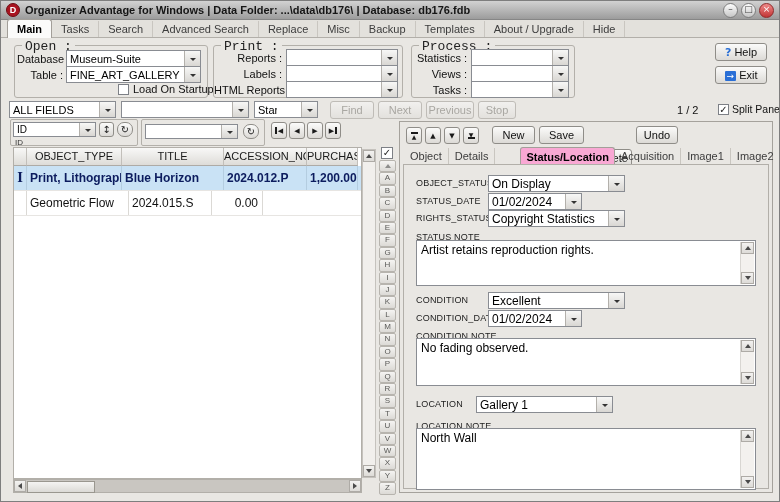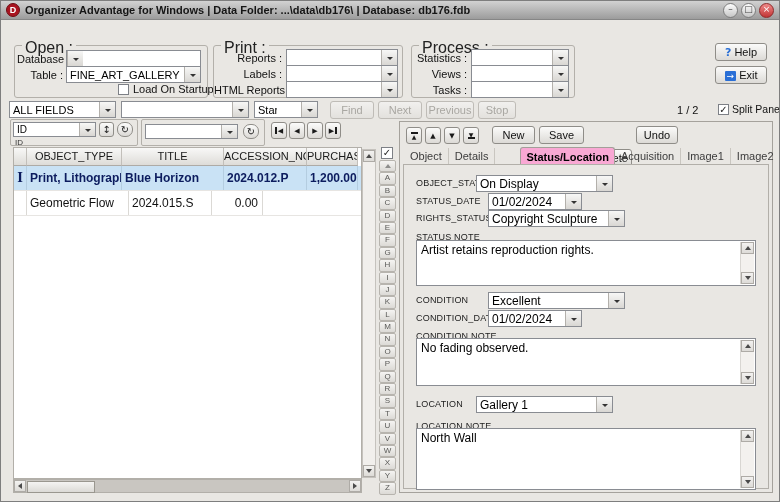--- a/index.html
+++ b/index.html
@@ -16,21 +16,21 @@
     color:#444;font-size:9px;line-height:11px;text-align:center;font-family:"DejaVu Sans",sans-serif;}
   .wc.close{background:linear-gradient(#ef8a8a,#c23535);border-color:#8f2a2a;color:#fff;}
   
   .tabstrip{position:absolute;left:0;top:19px;right:0;height:18px;background:#e3e1dc;border-bottom:1px solid #b2afa9;
     display:flex;align-items:flex-end;padding-left:6px;box-sizing:border-box;}
   .tab{font-size:11px;color:#3c3c3c;padding:2px 9px 2px;border-right:1px solid #c9c6c0;white-space:nowrap;}
   .tab.active{background:#fbfbfa;border:1px solid #a39f99;border-bottom:none;border-radius:3px 3px 0 0;
     font-weight:bold;color:#000;margin-bottom:-1px;padding:3px 9px;}
   
   .grp{position:absolute;border:1px solid #b3b0aa;border-radius:3px;}
-  .grp-legend{position:absolute;top:-7px;left:7px;background:#e9e7e3;font-size:16px;color:#222;padding:0 3px;white-space:nowrap;}
+  .grp-legend{position:absolute;top:-7px;left:7px;background:#e9e7e3;font-size:13px;color:#222;padding:0 3px;white-space:nowrap;font-family:Liberation Mono, monospace;}
   .lbl{position:absolute;font-size:11px;color:#111;text-align:right;white-space:nowrap;}
   
   .combo{position:absolute;height:17px;background:#fff;border:1px solid #898c92;display:flex;box-sizing:border-box;}
   .cmb-t{flex:1;font-size:11px;padding:2px 3px 0;white-space:nowrap;overflow:hidden;color:#000;}
   .combo.big .cmb-t{font-size:12px;padding-top:1px;}
   .cmb-a{width:15px;flex:0 0 auto;background:linear-gradient(#f7f7f6,#d9d7d3);border-left:1px solid #b3b0ab;
     display:flex;align-items:center;justify-content:center;}
   .cmb-a::after{content:"";width:0;height:0;border:3.5px solid transparent;border-top-color:#333;margin-top:4px;}
   
   .btn{position:absolute;height:18px;box-sizing:border-box;background:linear-gradient(#fbfbfa,#dcdad6);
@@ -99,25 +99,38 @@
   <div class="titlebar">
     <div class="app-icon">D</div>
     <div class="title-text">Organizer Advantage for Windows | Data Folder: ...\data\db176\ | Database: db176.fdb</div>
     <div class="win-controls">
       <div class="wc">–</div>
       <div class="wc">□</div>
       <div class="wc close">×</div>
     </div>
   </div>
 
+  <div class="tabstrip" id="tabstrip">
+      <div class="tab active">Main</div>
+      <div class="tab">Tasks</div>
+      <div class="tab">Search</div>
+      <div class="tab">Advanced Search</div>
+      <div class="tab">Replace</div>
+      <div class="tab">Misc</div>
+      <div class="tab">Backup</div>
+      <div class="tab">Templates</div>
+      <div class="tab">About / Upgrade</div>
+      <div class="tab">Hide</div>
+    </div>
 
   <div class="grp" style="left:13px;top:44px;width:192px;height:51px;">
     <div class="grp-legend">Open :</div>
     <div class="lbl" style="left:2px;top:7px;width:46px;">Database :</div>
     <div class="combo" style="left:51px;top:4px;width:135px;">
+      <span class="cmb-t">Museum-Suite</span>
       <span class="cmb-a"></span>
     </div>
     <div class="lbl" style="left:2px;top:23px;width:46px;">Table :</div>
     <div class="combo" style="left:51px;top:20px;width:135px;">
       <span class="cmb-t">FINE_ART_GALLERY</span>
       <span class="cmb-a"></span>
     </div>
     <div class="checkbox" style="left:103px;top:38px;"></div>
     <div class="cb-lbl" style="left:118px;top:37px;">Load On Startup</div>
   </div>
@@ -316,34 +329,34 @@
         <div class="dtab active">Status/Location</div>
         <div class="dtab">Acquisition</div>
         <div class="dtab">Image1</div>
         <div class="dtab">Image2</div>
         <div class="dtab">View</div>
       </div>
 
     <div class="detail-body">
 
       <div class="flabel" style="left:12px;top:13px;">OBJECT_STATUS</div>
-      <div class="combo big" style="left:72px;top:10px;width:137px;">
+      <div class="combo big" style="left:84px;top:10px;width:137px;">
         <span class="cmb-t">On Display</span>
         <span class="cmb-a"></span>
       </div>
 
       <div class="flabel" style="left:12px;top:31px;">STATUS_DATE</div>
       <div class="combo big" style="left:84px;top:28px;width:94px;">
         <span class="cmb-t">01/02/2024</span>
         <span class="cmb-a"></span>
       </div>
 
       <div class="flabel" style="left:12px;top:48px;">RIGHTS_STATUS</div>
       <div class="combo big" style="left:84px;top:45px;width:137px;">
-        <span class="cmb-t">Copyright Sculpture</span>
+        <span class="cmb-t">Copyright Statistics</span>
         <span class="cmb-a"></span>
       </div>
 
       <div class="flabel" style="left:12px;top:67px;">STATUS NOTE</div>
       <div class="note" style="left:12px;top:75px;width:340px;height:46px;">
         <span>Artist retains reproduction rights.</span>
         <span class="note-scroll">
           <span class="sb-btn" style="top:0;">
               <span class="tri-u"></span>
             </span>

